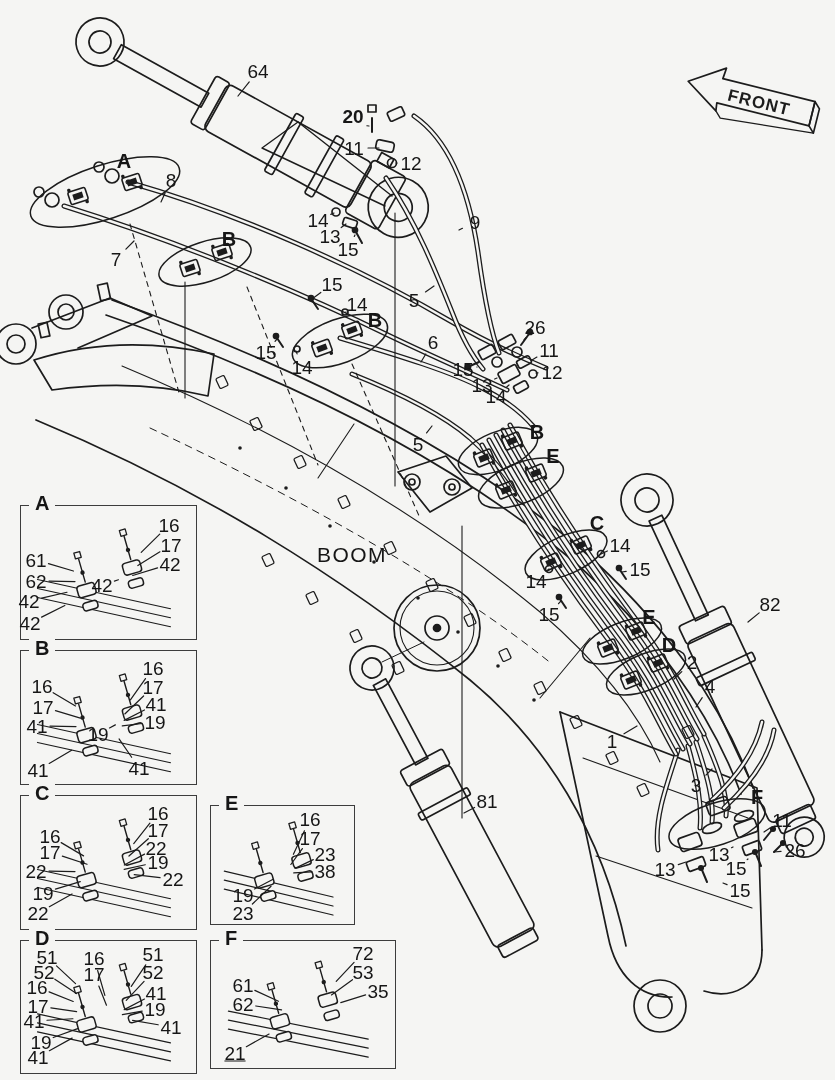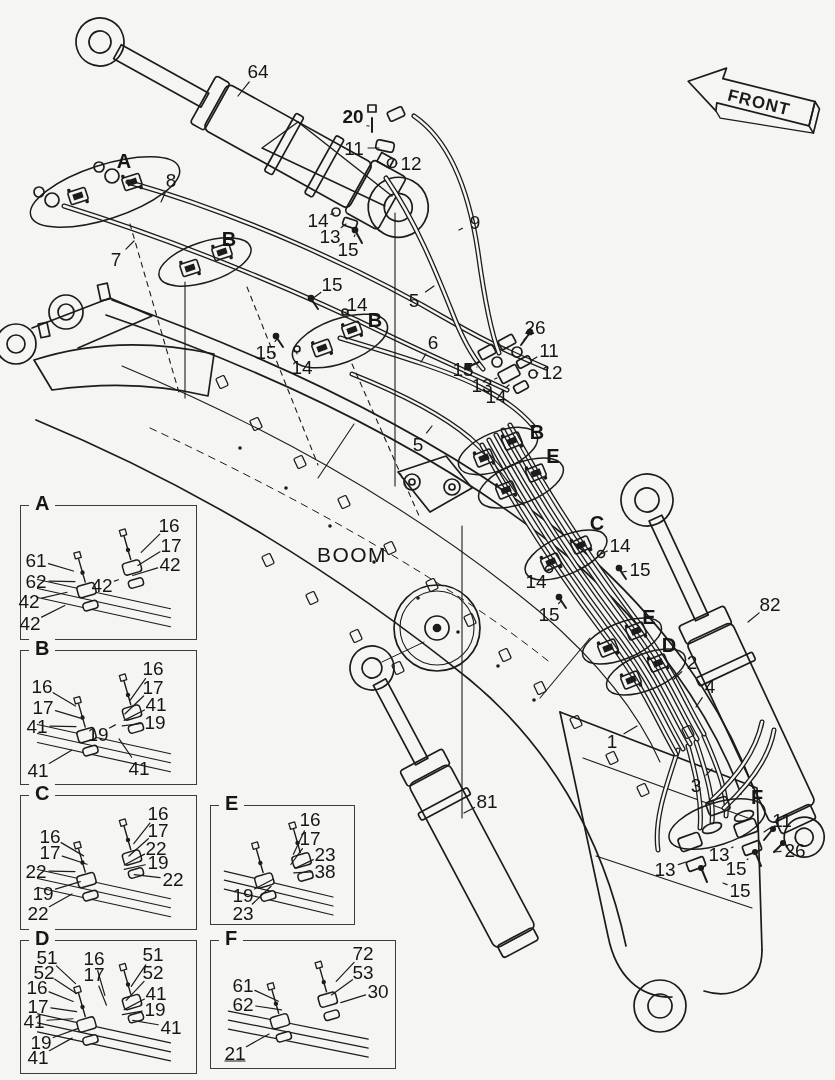--- a/index.html
+++ b/index.html
@@ -666,16 +666,16 @@
       <span class="part-label" style="left: 153px; top: 972px;">52</span>
       <span class="part-label" style="left: 156px; top: 993px;">41</span>
       <span class="part-label" style="left: 155px; top: 1009px;">19</span>
       <span class="part-label" style="left: 171px; top: 1027px;">41</span>
       <div class="detail-box" style="left: 210px; top: 940px; width: 184px; height: 127px;"></div>
       <span class="box-title" style="left: 219px; top: 940px; position: absolute;">F</span>
       <span class="part-label" style="left: 363px; top: 953px;">72</span>
       <span class="part-label" style="left: 363px; top: 972px;">53</span>
       <span class="part-label" style="left: 243px; top: 985px;">61</span>
       <span class="part-label" style="left: 243px; top: 1004px;">62</span>
-      <span class="part-label" style="left: 378px; top: 991px;">30</span>
+      <span class="part-label" style="left: 378px; top: 991px;">35</span>
       <span class="part-label" style="left: 235px; top: 1053px; text-decoration: underline;">21</span>
     </div>
 </div>
 
 </body></html>

